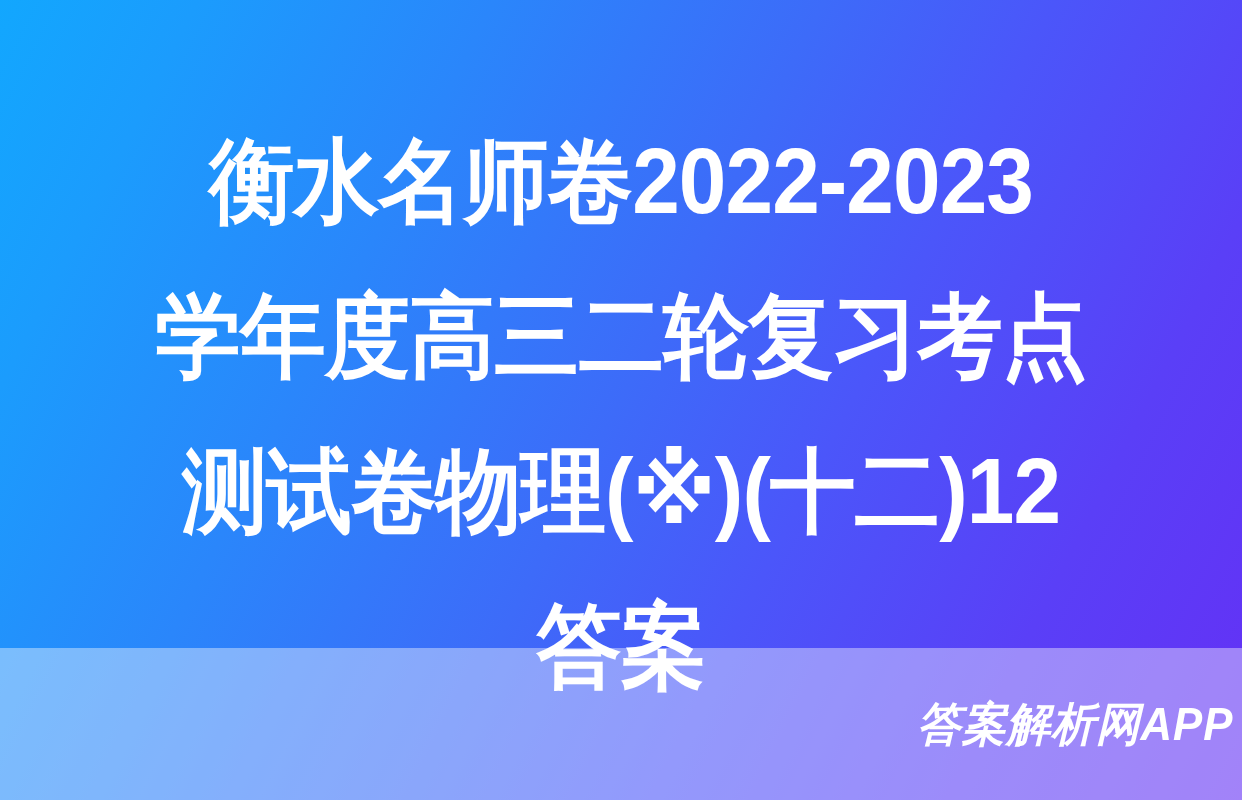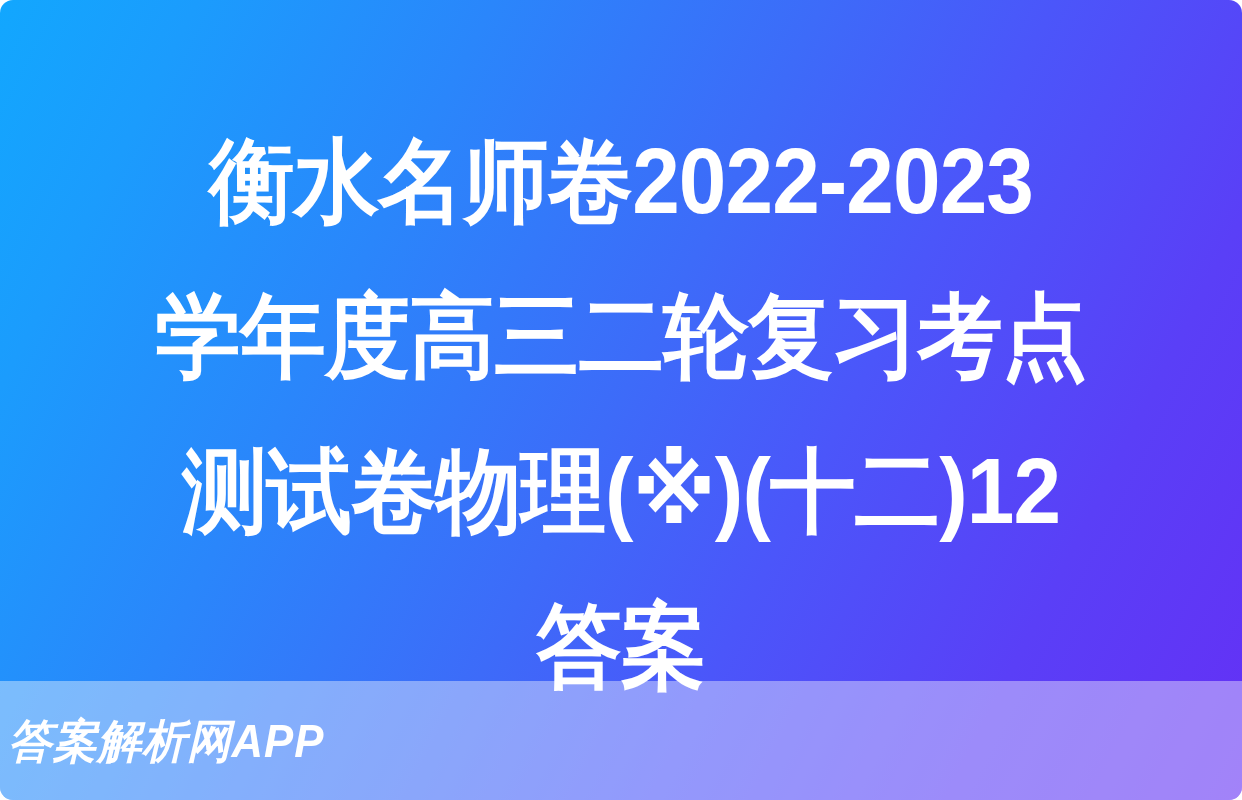--- a/index.html
+++ b/index.html
@@ -12,21 +12,20 @@
   body {
     font-family: "Liberation Sans", "DejaVu Sans", sans-serif;
   }
 
   .banner {
     position: relative;
     width: 1242px;
     height: 800px;
     overflow: hidden;
     box-sizing: border-box;
-    border-radius: 13px;
   }
 
   
   .banner-background {
     position: absolute;
     inset: 0;
     background: linear-gradient(117deg,
         #12a7fe 0%,
         #1b9cfd 12%,
         #2a86fb 30%,
@@ -60,25 +59,25 @@
     transform-origin: center center;
     text-rendering: optimizeLegibility;
   }
 
   
   .footer-bar {
     position: absolute;
     left: 0;
     right: 0;
     bottom: 0;
-    height: 119px;
+    height: 152px;
     background: rgba(255, 255, 255, 0.40);
     display: flex;
     align-items: center;
-    justify-content: flex-start;
+    justify-content: flex-end;
     z-index: 3;
   }
 
   .footer-brand {
     color: #ffffff;
     font-size: 46px;
     font-weight: 700;
     font-style: italic;
     letter-spacing: 1px;
     line-height: 1;

